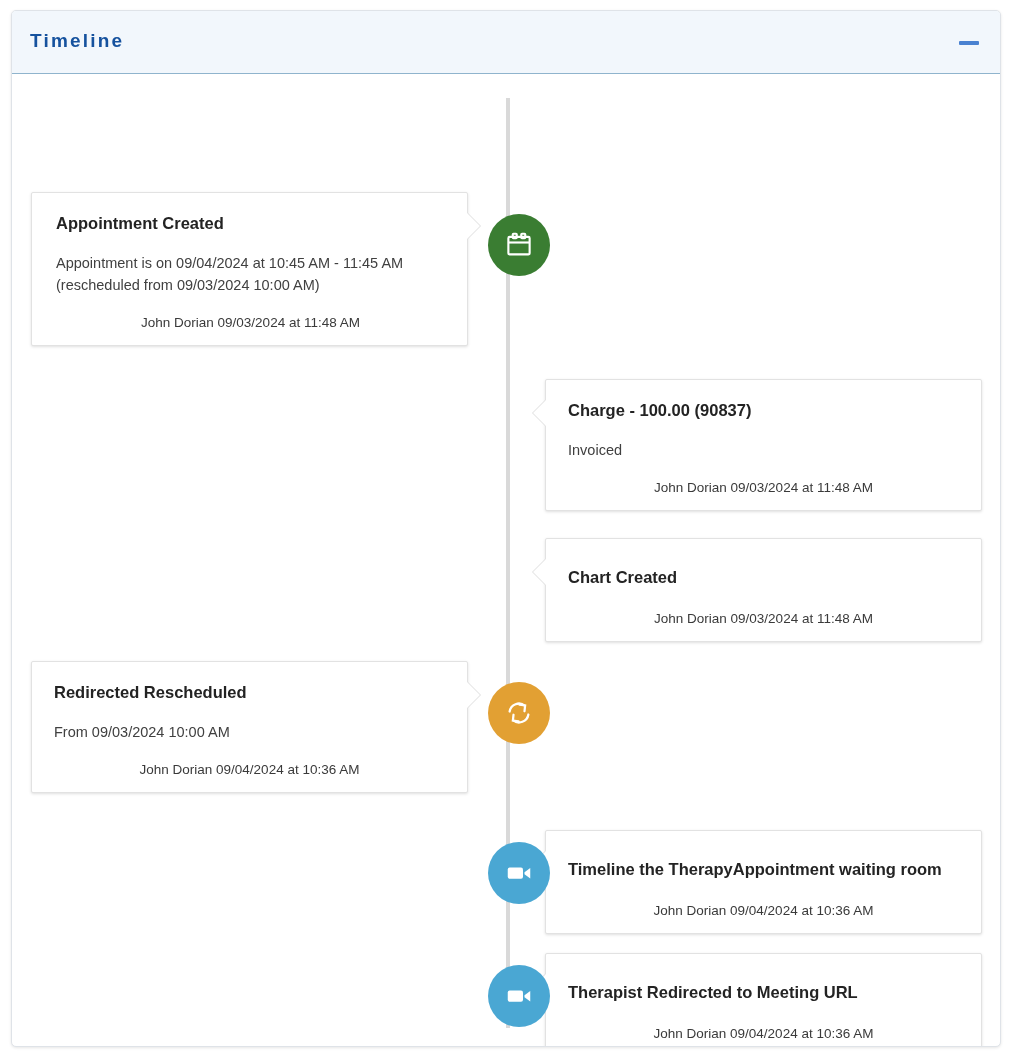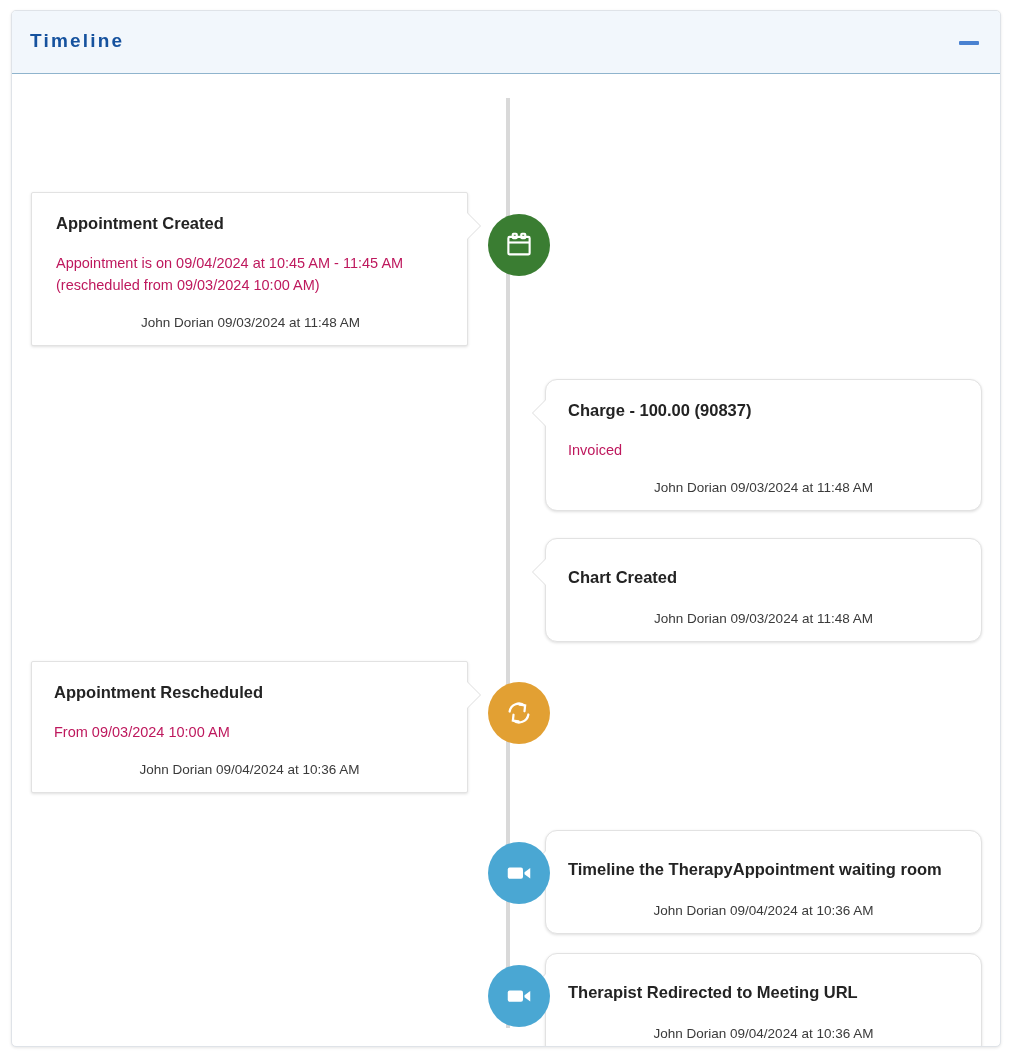--- a/index.html
+++ b/index.html
@@ -86,33 +86,33 @@
   .tl-card {
     position: absolute;
     background: #ffffff;
     border: 1px solid #e2e2e2;
     border-radius: 2px;
     box-shadow: 0 1px 3px rgba(0,0,0,0.13);
     box-sizing: border-box;
     padding: 20px 22px 14px 22px;
   }
   .tl-card.left  { left: 19px;  width: 437px; }
-  .tl-card.right { left: 533px; width: 437px; border-radius: 12px; }
+  .tl-card.right { left: 533px; width: 437px; }
 
   .tl-title {
     font-size: 16.5px;
     font-weight: bold;
     color: #232323;
     line-height: 1.25;
     margin: 0 0 18px 0;
   }
   .tl-card.compact .tl-title { margin-bottom: 22px; margin-top: 8px; }
   .tl-body {
     font-size: 14.5px;
-    color: #be185d;
+    color: #404040;
     line-height: 1.52;
     margin: 0 0 18px 0;
     white-space: pre-line;
   }
   .tl-footer {
     font-size: 13.5px;
     color: #3a3a3a;
     text-align: center;
     line-height: 1.3;
   }
@@ -204,21 +204,21 @@
     </div>
 
     <div class="tl-card right compact" id="card-chart-created">
       <div class="caret caret-left"></div>
       <div class="tl-title">Chart Created</div>
       <div class="tl-footer">John Dorian 09/03/2024 at 11:48 AM</div>
     </div>
 
     <div class="tl-card left" id="card-appointment-resched">
       <div class="caret caret-right"></div>
-      <div class="tl-title">Appointment Rescheduled</div>
+      <div class="tl-title">Redirected Rescheduled</div>
       <div class="tl-body">From 09/03/2024 10:00 AM</div>
       <div class="tl-footer">John Dorian 09/04/2024 at 10:36 AM</div>
     </div>
     <div class="tl-node" id="node-appointment-resched" style="background:#e2a033">
       <span>
         <svg width="30" height="30" viewBox="0 0 24 24" fill="none" stroke="#ffffff" stroke-width="1.8" stroke-linecap="round">
           <path d="M19.5 13.2a7.5 7.5 0 0 1-12.2 4.6"></path>
           <path d="M4.5 10.8a7.5 7.5 0 0 1 12.2-4.6"></path>
           <polyline points="7.6,13.4 7.1,18.1 11.7,18.7" fill="none"></polyline>
           <polyline points="16.4,10.6 16.9,5.9 12.3,5.3" fill="none"></polyline>

